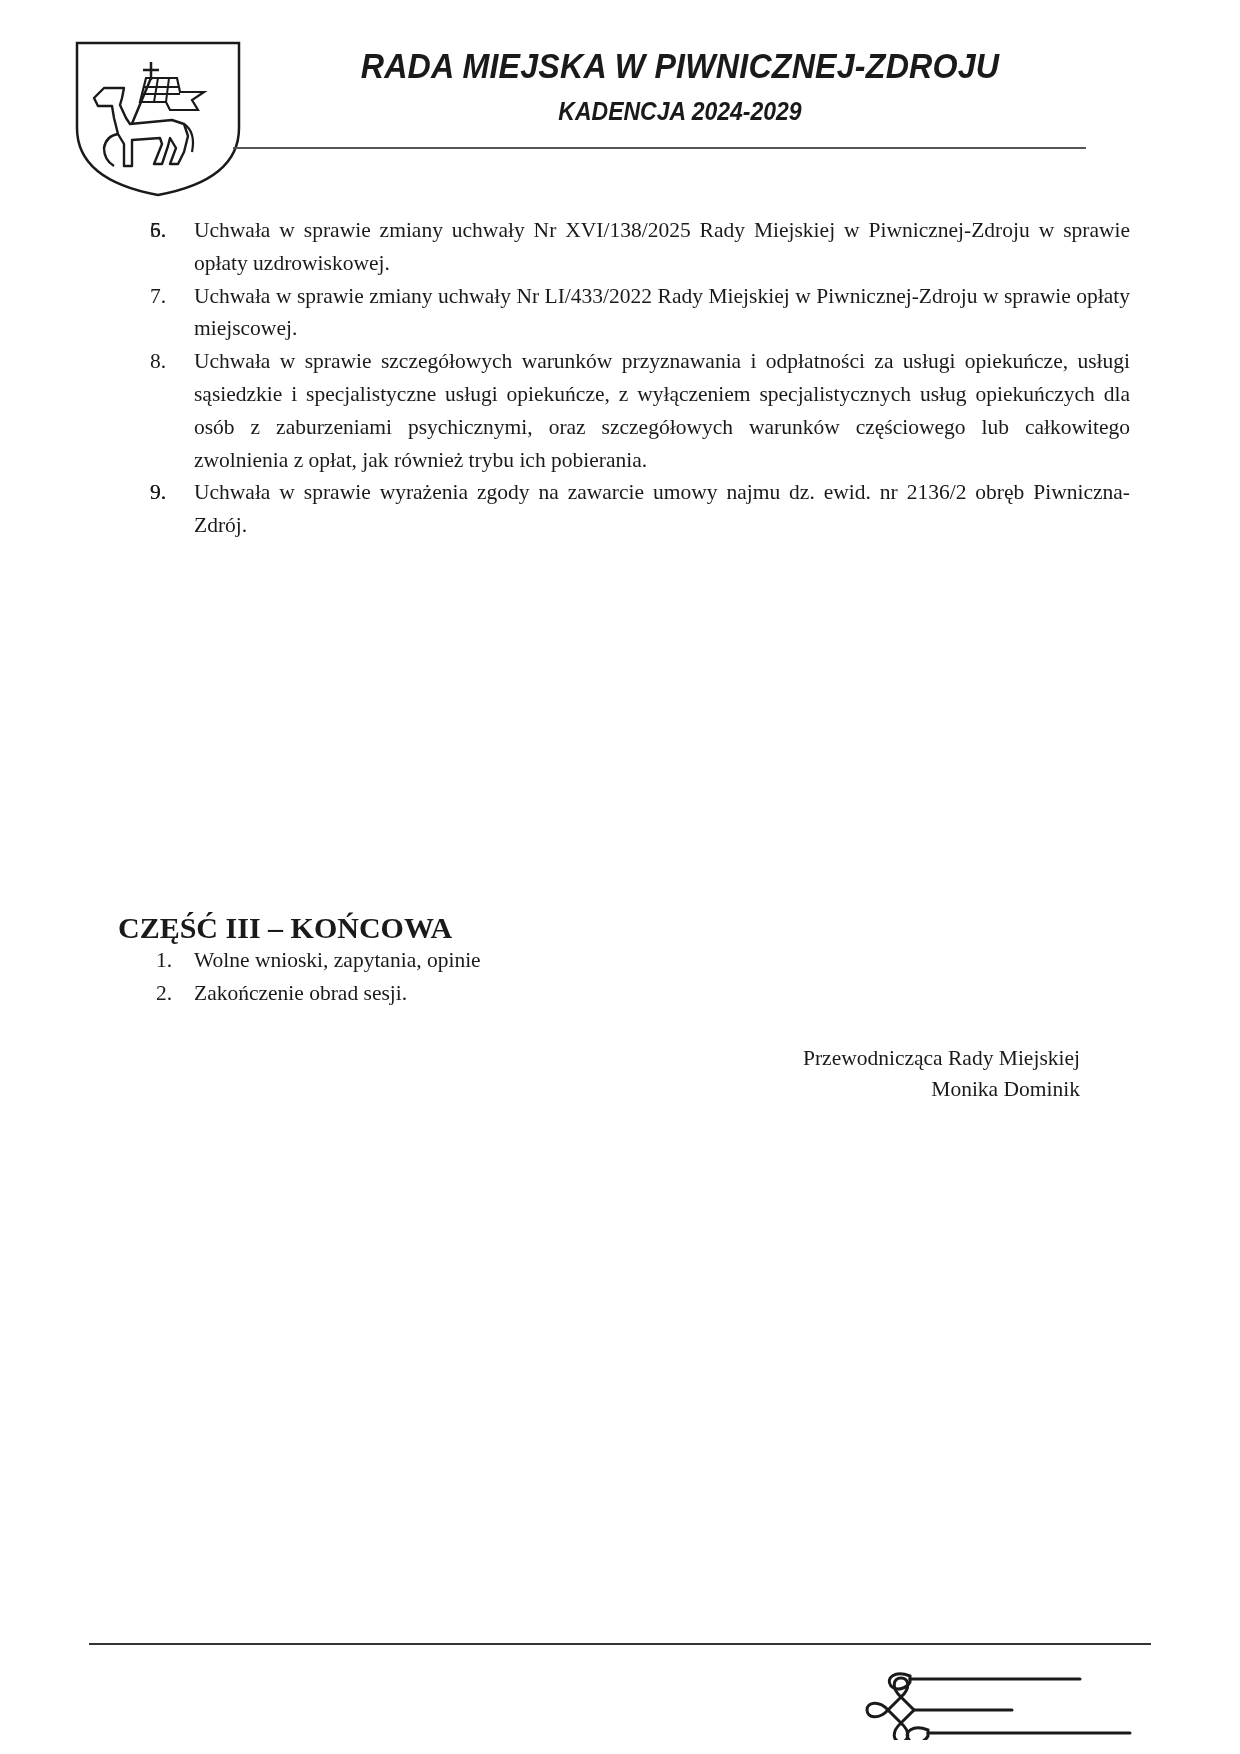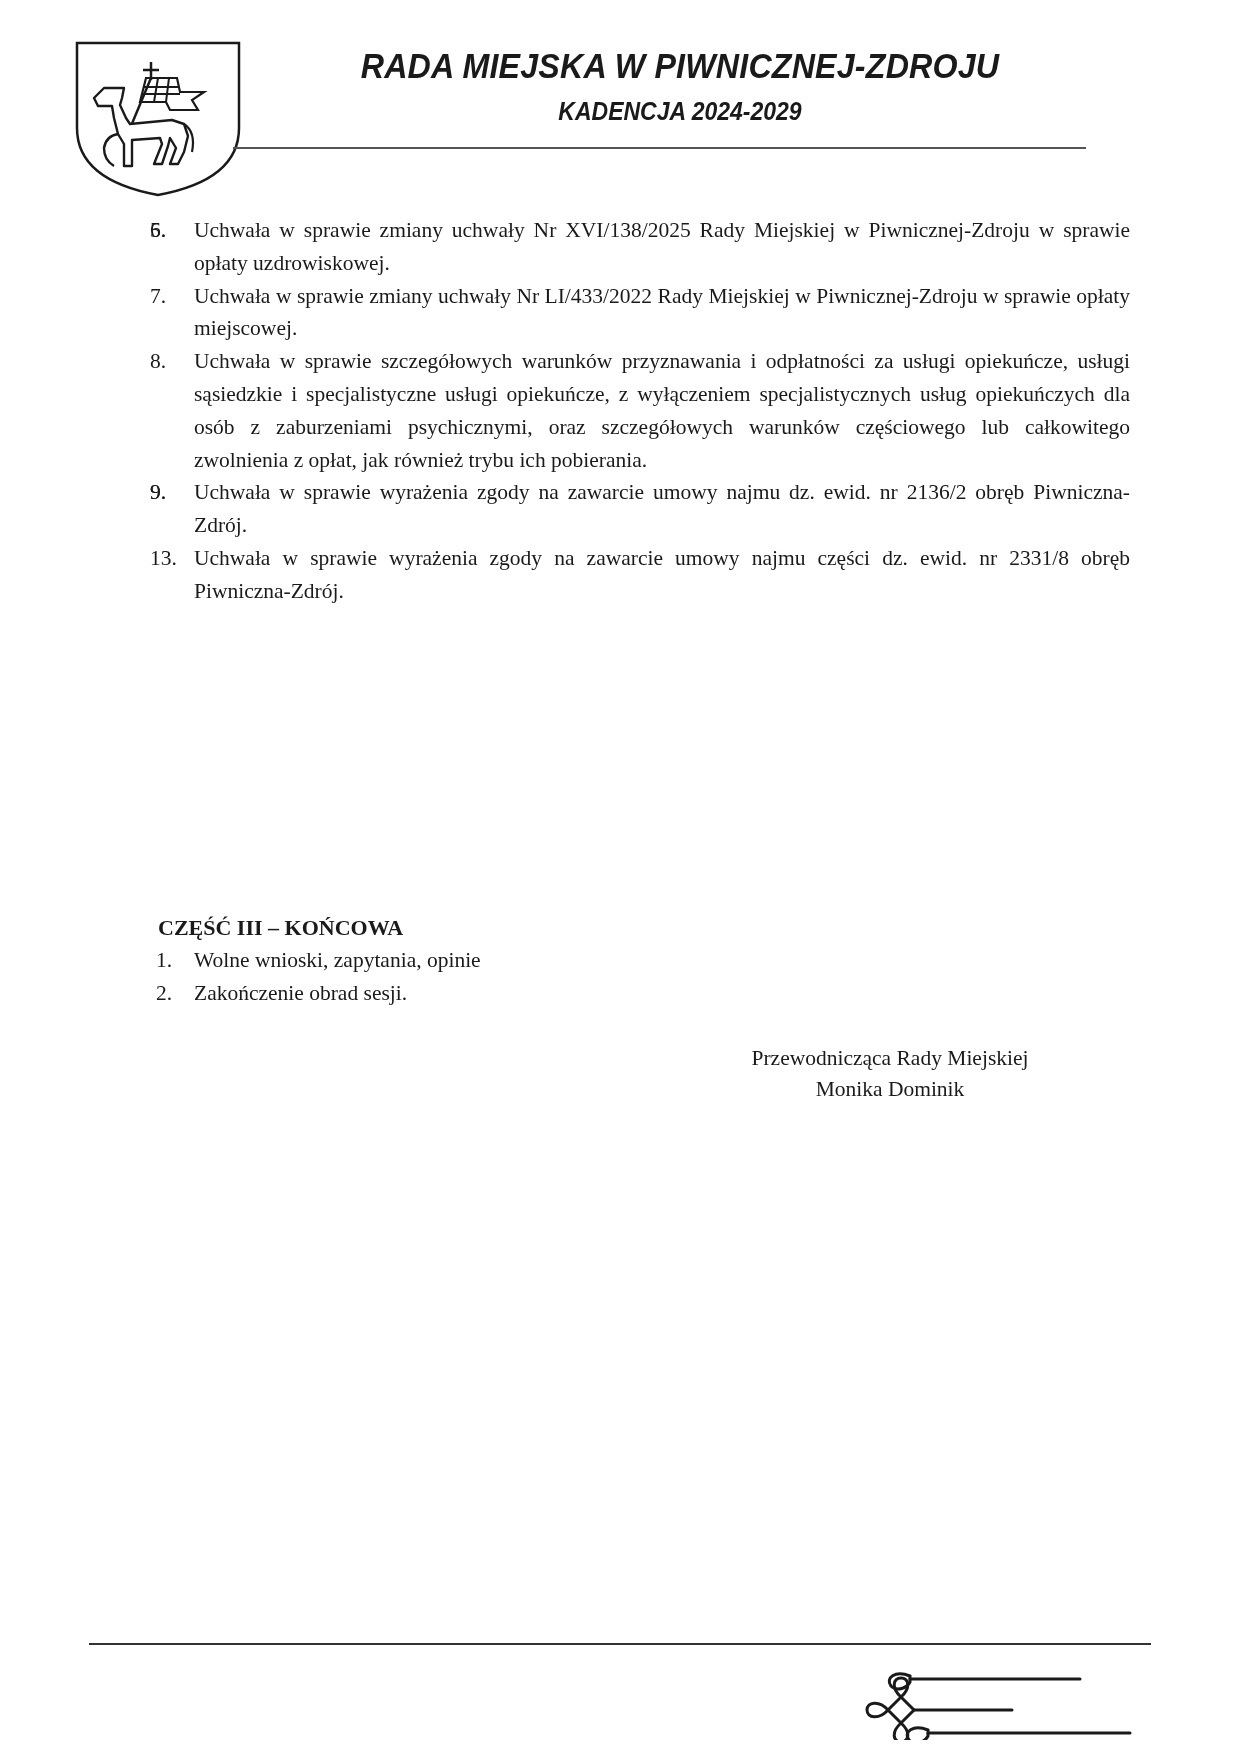--- a/index.html
+++ b/index.html
@@ -78,23 +78,22 @@
     .agenda .num {
       position: absolute;
       left: 0;
       top: 0;
     }
     .section-heading {
       position: absolute;
       left: 118px;
       top: 913px;
       font-weight: bold;
-      font-size: 22px;
+      font-size: 30px;
       line-height: 30px;
-      margin-left: 40px;
     }
     .closing {
       position: absolute;
       left: 150px;
       top: 944px;
       margin: 0;
       padding: 0;
       list-style: none;
       font-size: 21.5px;
       line-height: 32.5px;
@@ -105,21 +104,21 @@
     }
     .closing .num {
       position: absolute;
       left: 6px;
     }
     .signature {
       position: absolute;
       left: 700px;
       top: 1043px;
       width: 380px;
-      text-align: center;
+      text-align: right;
       font-size: 21.5px;
       line-height: 31px;
     }
     .signature .name {
     }
     .footer-rule {
       position: absolute;
       left: 89px;
       top: 1643px;
       width: 1062px;
@@ -175,24 +174,20 @@
     <span class="num">8.</span>
     <span>Uchwała w sprawie szczegółowych warunków przyznawania i odpłatności za usługi opiekuńcze, usługi sąsiedzkie i specjalistyczne usługi opiekuńcze, z wyłączeniem specjalistycznych usług opiekuńczych dla osób z zaburzeniami psychicznymi, oraz szczegółowych warunków częściowego lub całkowitego zwolnienia z opłat, jak również trybu ich pobierania.</span>
   </li>
   <li>
     <span class="num">9.</span>
   </li>
   <li>
     <span class="num">9.</span>
     <span>Uchwała w sprawie wyrażenia zgody na zawarcie umowy najmu dz. ewid. nr 2136/2 obręb Piwniczna-Zdrój.</span>
   </li>
-  <li>
-    <span class="num">13.</span>
-    <span>Uchwała w sprawie wyrażenia zgody na zawarcie umowy najmu części dz. ewid. nr 2331/8 obręb Piwniczna-Zdrój.</span>
-  </li>
 </ol>
 
 <div class="section-heading">CZĘŚĆ III – KOŃCOWA</div>
 
 <ol class="closing">
   <li>
     <span class="num">1.</span>
     <span>Wolne wnioski, zapytania, opinie</span>
   </li>
   <li>

